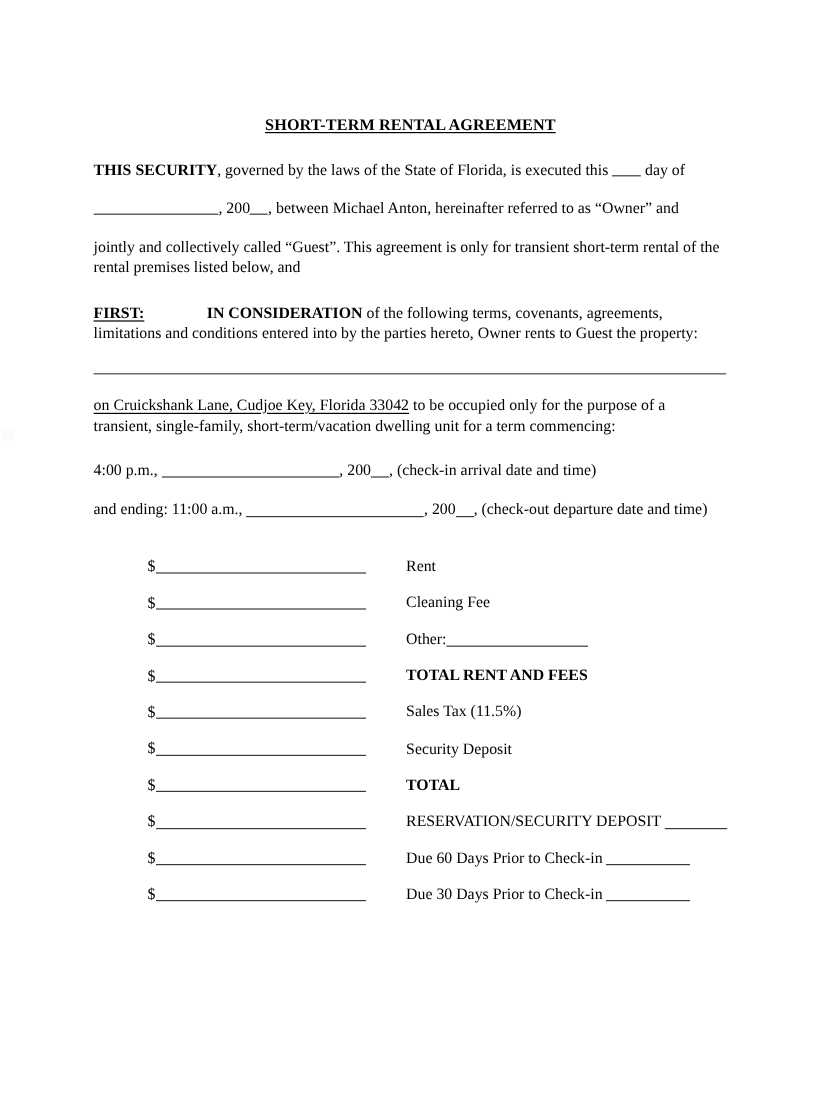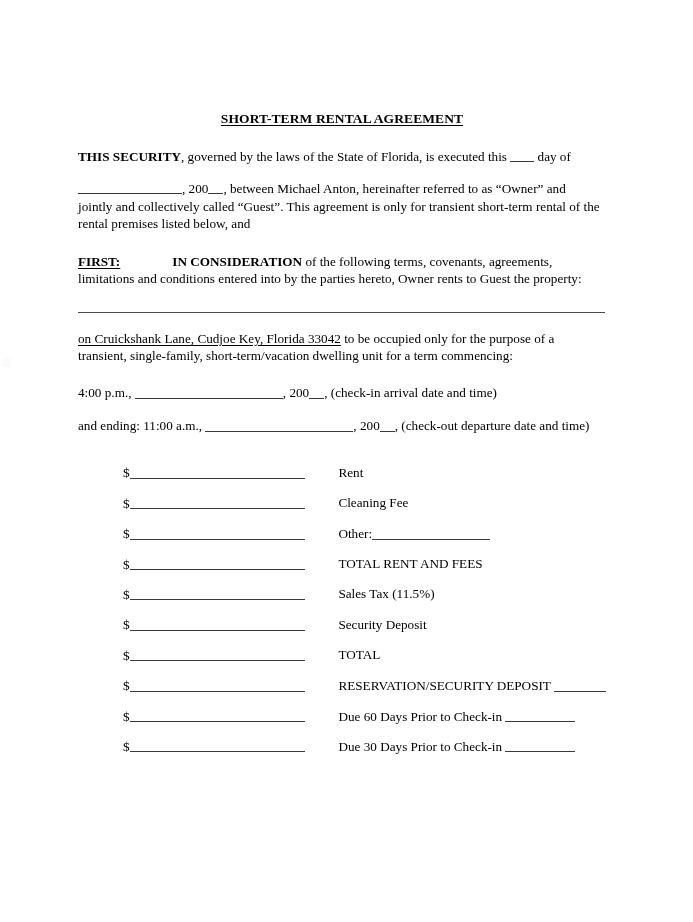--- a/index.html
+++ b/index.html
@@ -17,21 +17,21 @@
     position: relative;
     width: 693px;
     height: 922px;
     background: #ffffff;
     overflow: hidden;
     box-sizing: border-box;
   }
   .content {
     position: absolute;
     left: 78px;
-    top: 15px;
+    top: 0;
     width: 528px;
   }
   
   .doc-title {
     text-align: center;
     font-weight: bold;
     font-size: 13.5px;
     letter-spacing: 0.1px;
     margin: 0;
     padding-top: 97px;
@@ -73,21 +73,21 @@
   .blank-other  { width: 118px; }
   .blank-resv   { width: 52px; }
   .blank-due    { width: 70px; }
 
   
   .flow {
     font-size: 13.2px;
     line-height: 1.30;
     margin: 0;
   }
-  .block-guest { margin-top: 4px; font-family: Liberation Serif, serif; }
+  .block-guest { margin-top: 18px; font-family: Liberation Serif, serif; }
   .block-first { margin-top: 20px; }
   .first-head-gap { display: inline-block; width: 52px; }
 
   
   .prop-rule {
     margin-top: 25px;
     height: 1px;
     background: #4a4a4a;
     width: 527px;
   }
@@ -116,21 +116,21 @@
   .amount-wrap { display: block; }
   .dollar { font-size: 13.2px; }
   .blank-amount {
     display: inline-block;
     border-bottom: 1px solid #3a3a3a;
     width: 175px;
     height: 0.95em;
     vertical-align: -2px;
   }
   .fee-label-cell { padding-left: 0 !important; }
-  .fee-label-cell.bold { font-weight: normal; }
+  .fee-label-cell.bold { font-weight: bold; }
 
   
   .scan-mark {
     position: absolute;
     left: 2px;
     top: 358px;
     width: 9px;
     height: 9px;
     background: #fbfbfb;
   }

